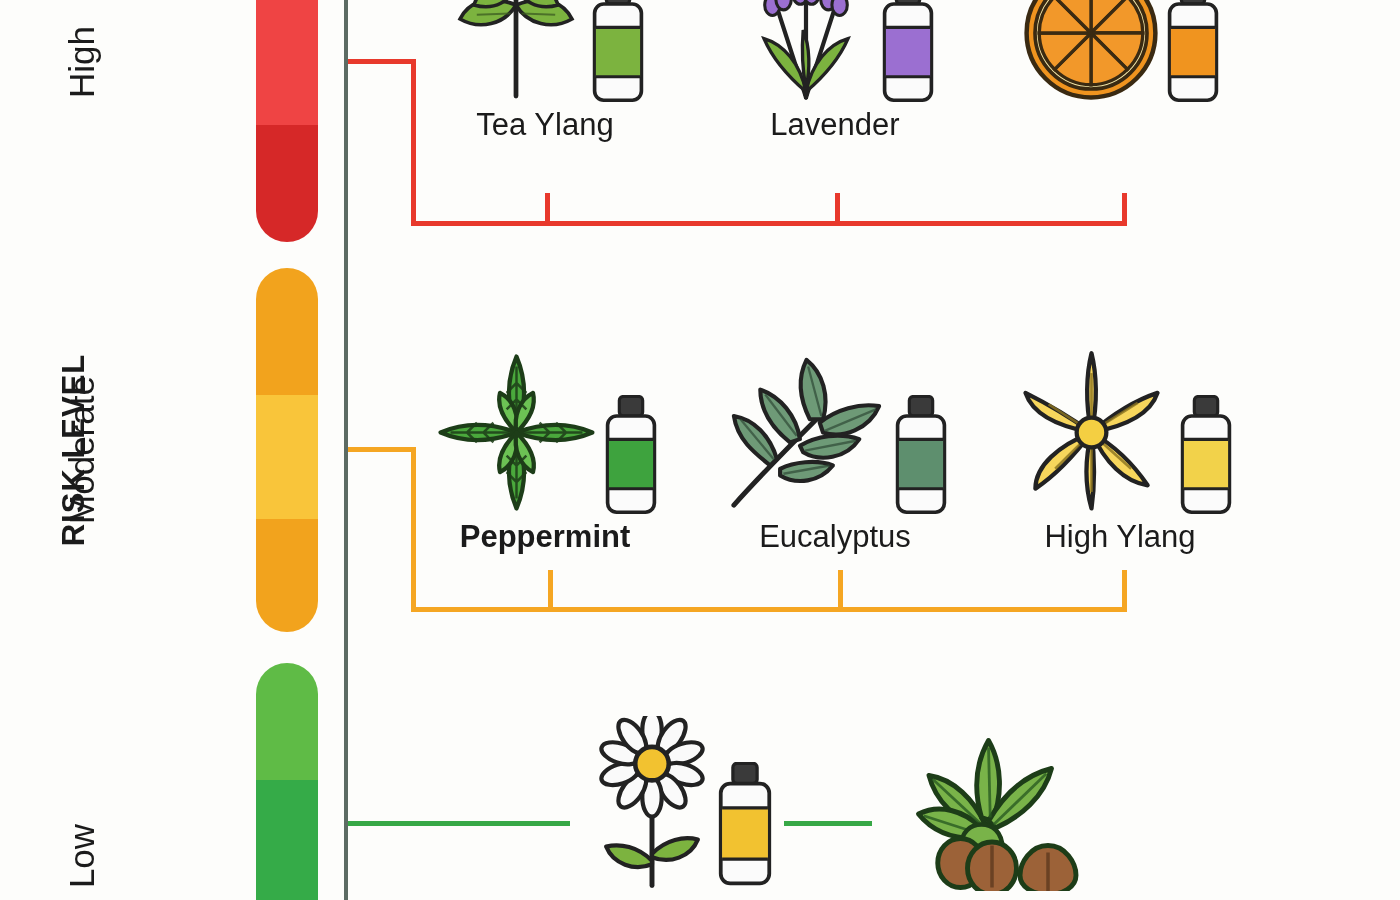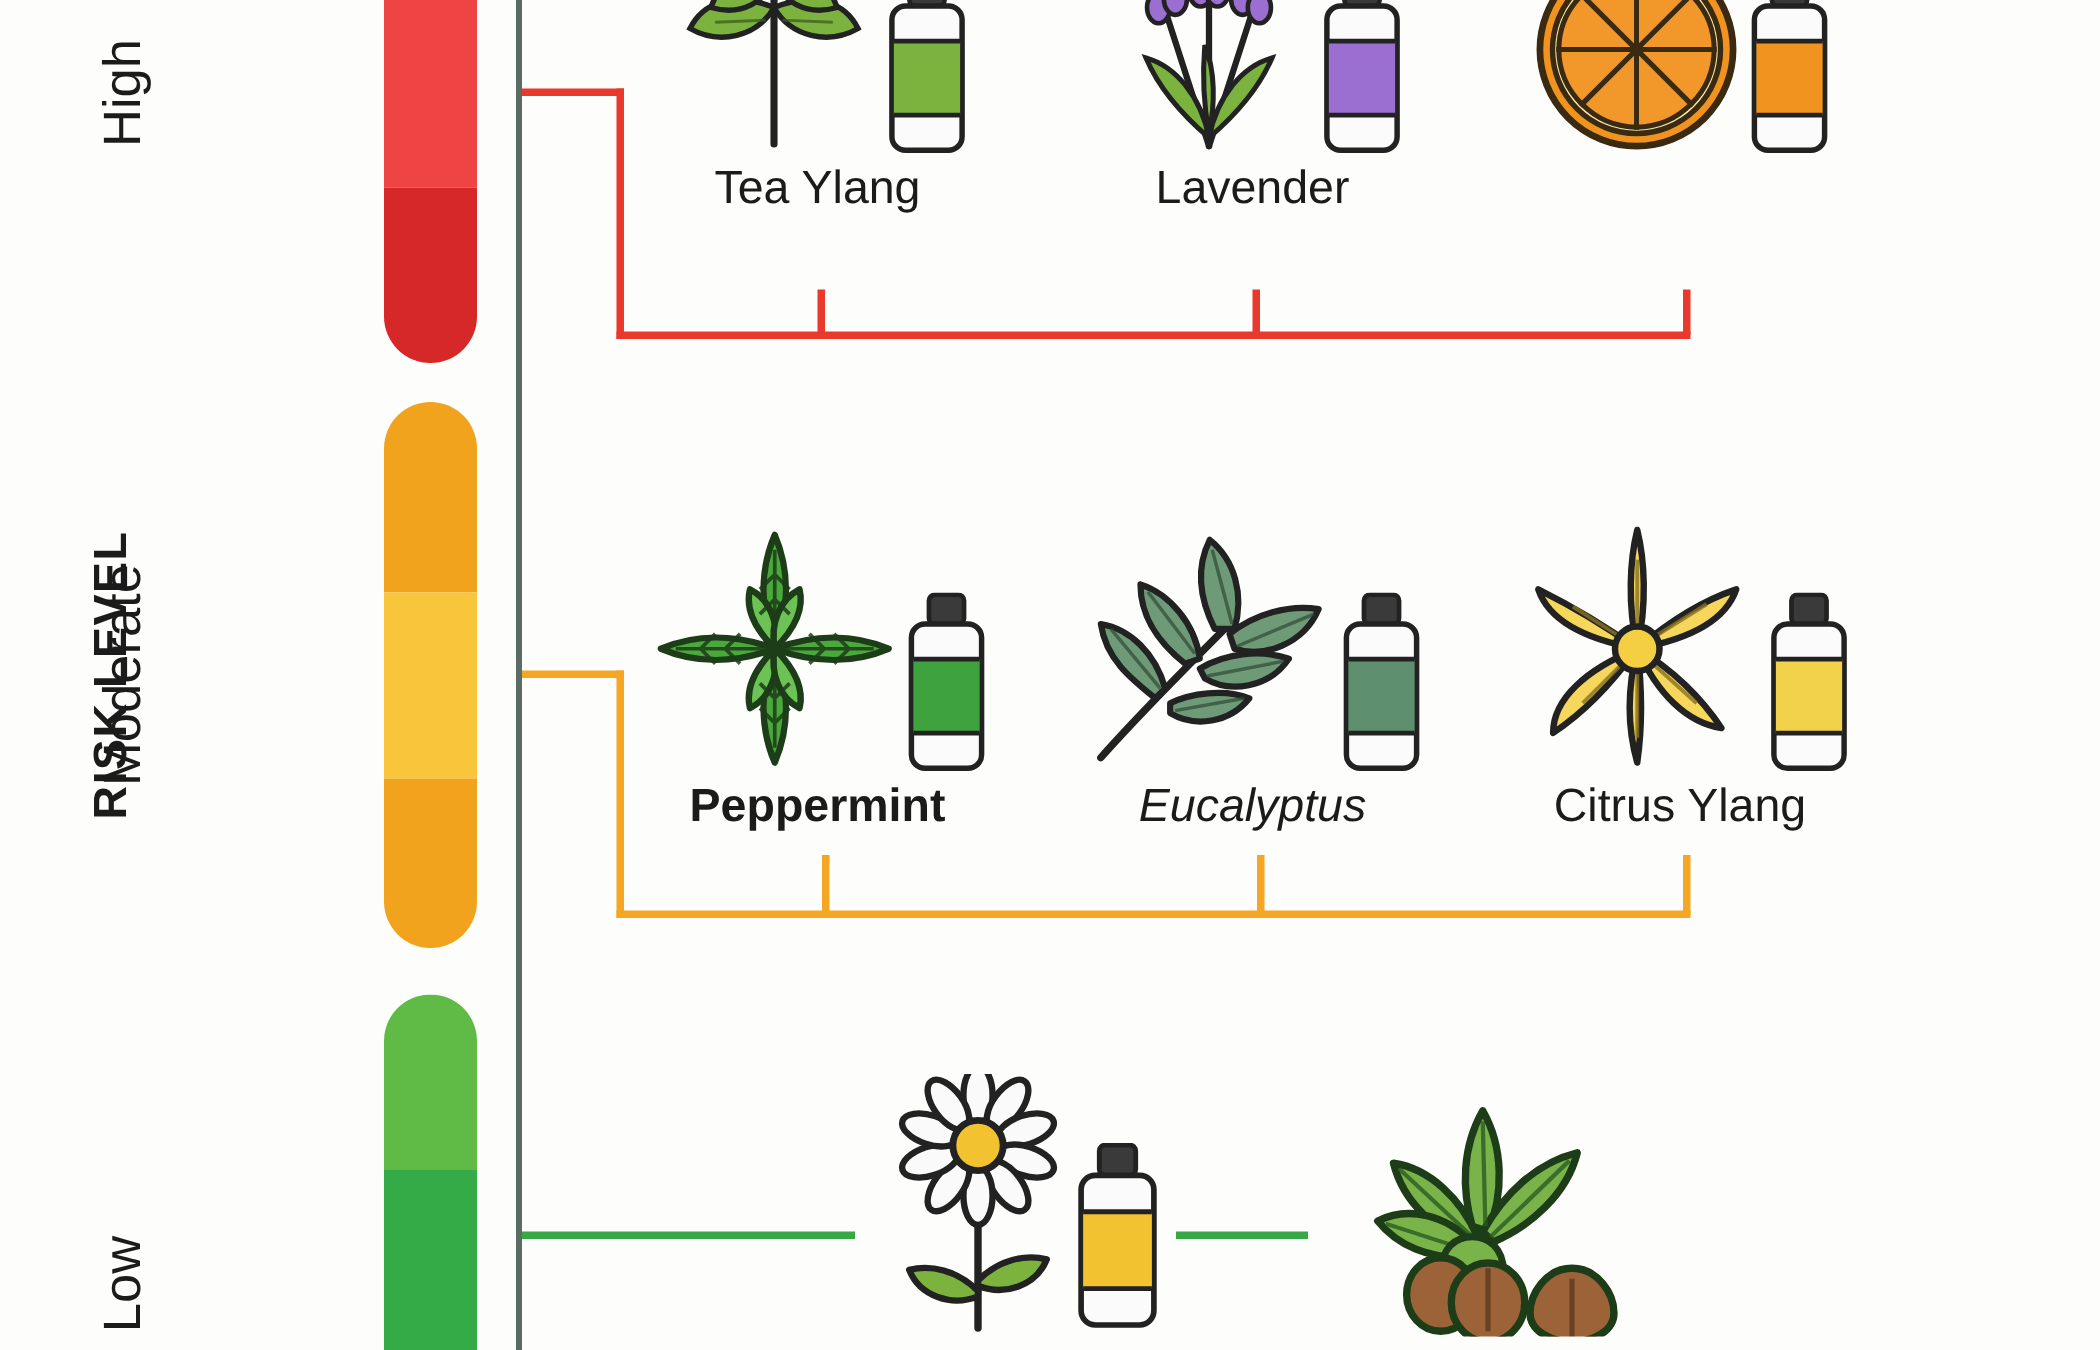--- a/index.html
+++ b/index.html
@@ -249,21 +249,21 @@
       <svg width="52" height="120" viewBox="0 0 40 92">
         <rect x="11" y="1" width="18" height="15" rx="3" fill="#3a3a3a" stroke="#222" stroke-width="2.4"></rect>
         <path d="M9 16 h22 a7 7 0 0 1 7 7 v60 a7 7 0 0 1 -7 7 h-22 a7 7 0 0 1 -7 -7 v-60 a7 7 0 0 1 7 -7 z" fill="#fbfbfb" stroke="#222" stroke-width="2.8"></path>
         <rect x="3" y="34" width="34" height="38" fill="#3ea33e"></rect>
         <path d="M3 34 h34 M3 72 h34" stroke="#222" stroke-width="2.4"></path>
       </svg>
     </div>
     <div class="item-label">Peppermint</div>
   </div>
 
-  <div class="item" style="left:710px; top:350px; width:250px;font-style:italic;">
+  <div class="item" style="left:710px; top:350px; width:250px;">
     <div class="item-icons" style="height:165px;">
       <svg width="165" height="165" viewBox="0 0 100 100">
         <path d="M6 94 C22 76 38 60 56 42" stroke="#222" stroke-width="3" fill="none" stroke-linecap="round"></path>
         <g fill="#6e9a77" stroke="#222" stroke-width="2.5" stroke-linejoin="round">
           <path d="M28 70 C18 62 8 54 6 40 C18 42 28 52 32 66 Z"></path>
           <path d="M40 56 C30 48 22 38 22 24 C34 28 44 40 46 54 Z"></path>
           <path d="M52 42 C46 30 44 18 50 6 C60 14 64 28 60 42 Z"></path>
           <path d="M34 72 C42 68 56 66 66 70 C58 80 44 82 34 76 Z"></path>
           <path d="M46 58 C56 52 70 50 82 54 C74 66 58 68 48 62 Z"></path>
           <path d="M58 44 C68 36 82 32 94 34 C88 48 72 54 60 50 Z"></path>
@@ -309,21 +309,21 @@
         </g>
         <circle cx="50" cy="50" r="9" fill="#f4cf42" stroke="#222" stroke-width="2.6"></circle>
       </svg>
       <svg width="52" height="120" viewBox="0 0 40 92">
         <rect x="11" y="1" width="18" height="15" rx="3" fill="#3a3a3a" stroke="#222" stroke-width="2.4"></rect>
         <path d="M9 16 h22 a7 7 0 0 1 7 7 v60 a7 7 0 0 1 -7 7 h-22 a7 7 0 0 1 -7 -7 v-60 a7 7 0 0 1 7 -7 z" fill="#fbfbfb" stroke="#222" stroke-width="2.8"></path>
         <rect x="3" y="34" width="34" height="38" fill="#f2d24a"></rect>
         <path d="M3 34 h34 M3 72 h34" stroke="#222" stroke-width="2.4"></path>
       </svg>
     </div>
-    <div class="item-label">Citrus Ylang</div>
+    <div class="item-label">High Ylang</div>
   </div>
 
   <div class="item" style="left:572px; top:716px; width:220px;">
     <div class="item-icons" style="height:184px; align-items:flex-start;">
       <svg width="120" height="180" viewBox="0 0 68 102">
         <path d="M34 96 L34 36" stroke="#222" stroke-width="2.8" fill="none" stroke-linecap="round"></path>
         <g fill="#7cb33f" stroke="#222" stroke-width="2.4" stroke-linejoin="round">
           <path d="M34 82 C26 74 16 72 8 74 C12 84 24 88 34 84 Z"></path>
           <path d="M34 78 C42 70 52 68 60 70 C56 80 44 84 34 80 Z"></path>
         </g>

